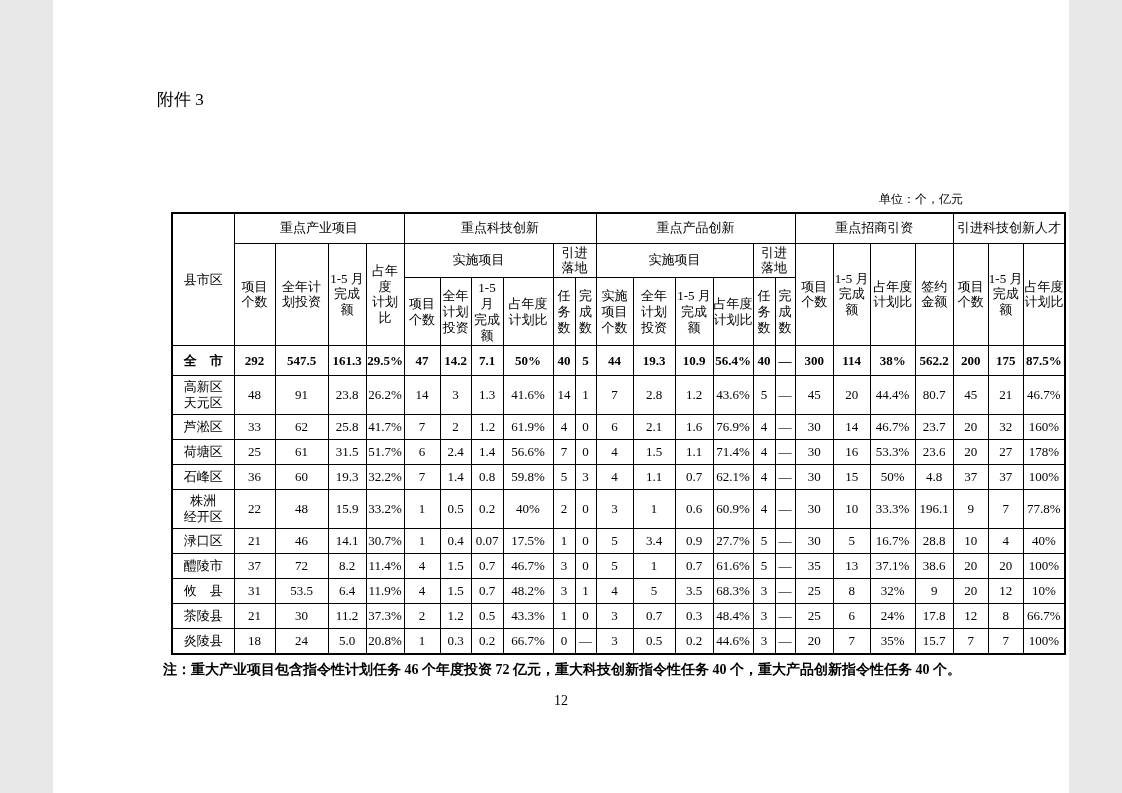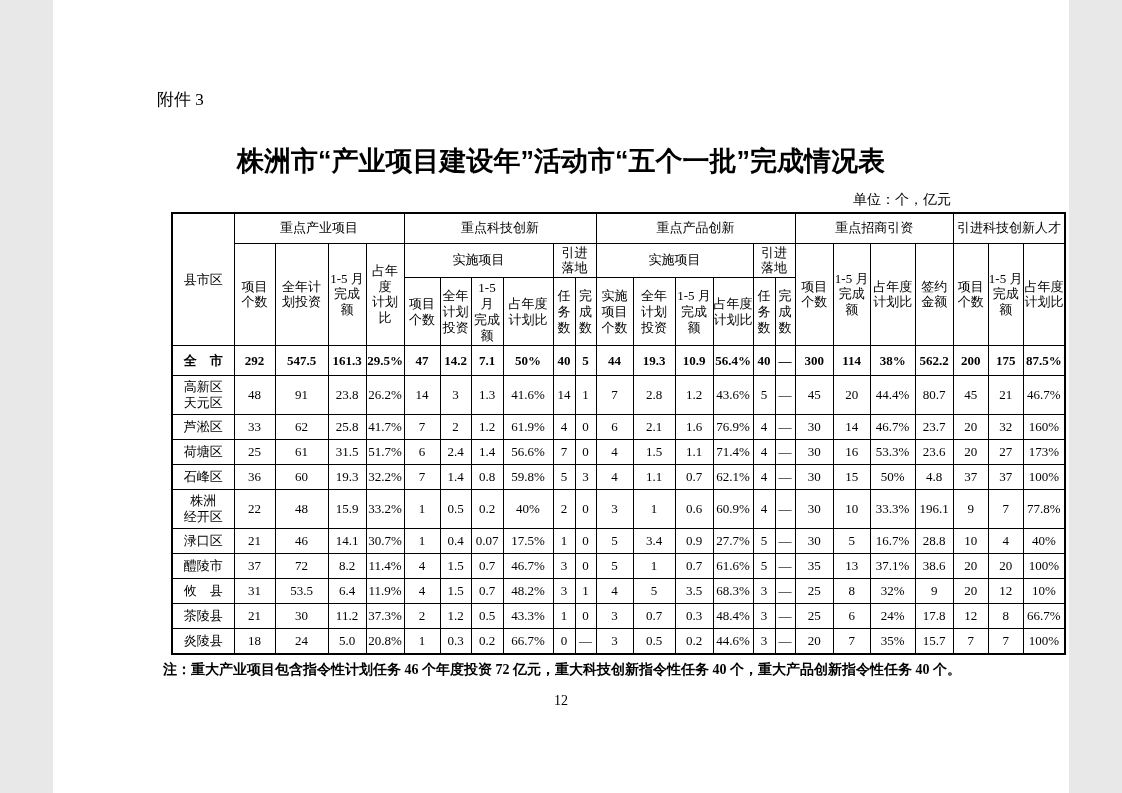--- a/index.html
+++ b/index.html
@@ -26,23 +26,23 @@
     top: 143px;
     width: 100%;
     text-align: center;
     font-family: "Liberation Sans", "DejaVu Sans", sans-serif;
     font-weight: bold;
     font-size: 27px;
     letter-spacing: 0px;
   }
   .unit-note {
     position: absolute;
-    right: 118px;
+    right: 106px;
     top: 191px;
-    font-size: 14px;
+    font-size: 12px;
   }
   table.report {
     position: absolute;
     left: 118px;
     top: 212px;
     width: 893px;
     border-collapse: collapse;
     table-layout: fixed;
     border: 2px solid #000;
   }
@@ -79,21 +79,20 @@
     font-size: 14px;
   }
 </style>
 </head>
 <body>
 
 <div class="page">
 
   <div class="annex">附件 3</div>
 
-  <div class="doc-title">株洲市“产业项目建设年”活动市“五个一批”完成情况表</div>
 
   <div class="unit-note">单位：个，亿元</div>
 
   <table class="report">
     <colgroup>
       <col style="width:62px">
         <col style="width:41px">
         <col style="width:53px">
         <col style="width:38px">
         <col style="width:38px">
@@ -292,21 +291,21 @@
           <td>1.1</td>
           <td>71.4%</td>
           <td>4</td>
           <td>—</td>
           <td>30</td>
           <td>16</td>
           <td>53.3%</td>
           <td>23.6</td>
           <td>20</td>
           <td>27</td>
-          <td>173%</td>
+          <td>178%</td>
         </tr>
         <tr>
           <td>石峰区</td>
           <td>36</td>
           <td>60</td>
           <td>19.3</td>
           <td>32.2%</td>
           <td>7</td>
           <td>1.4</td>
           <td>0.8</td>

